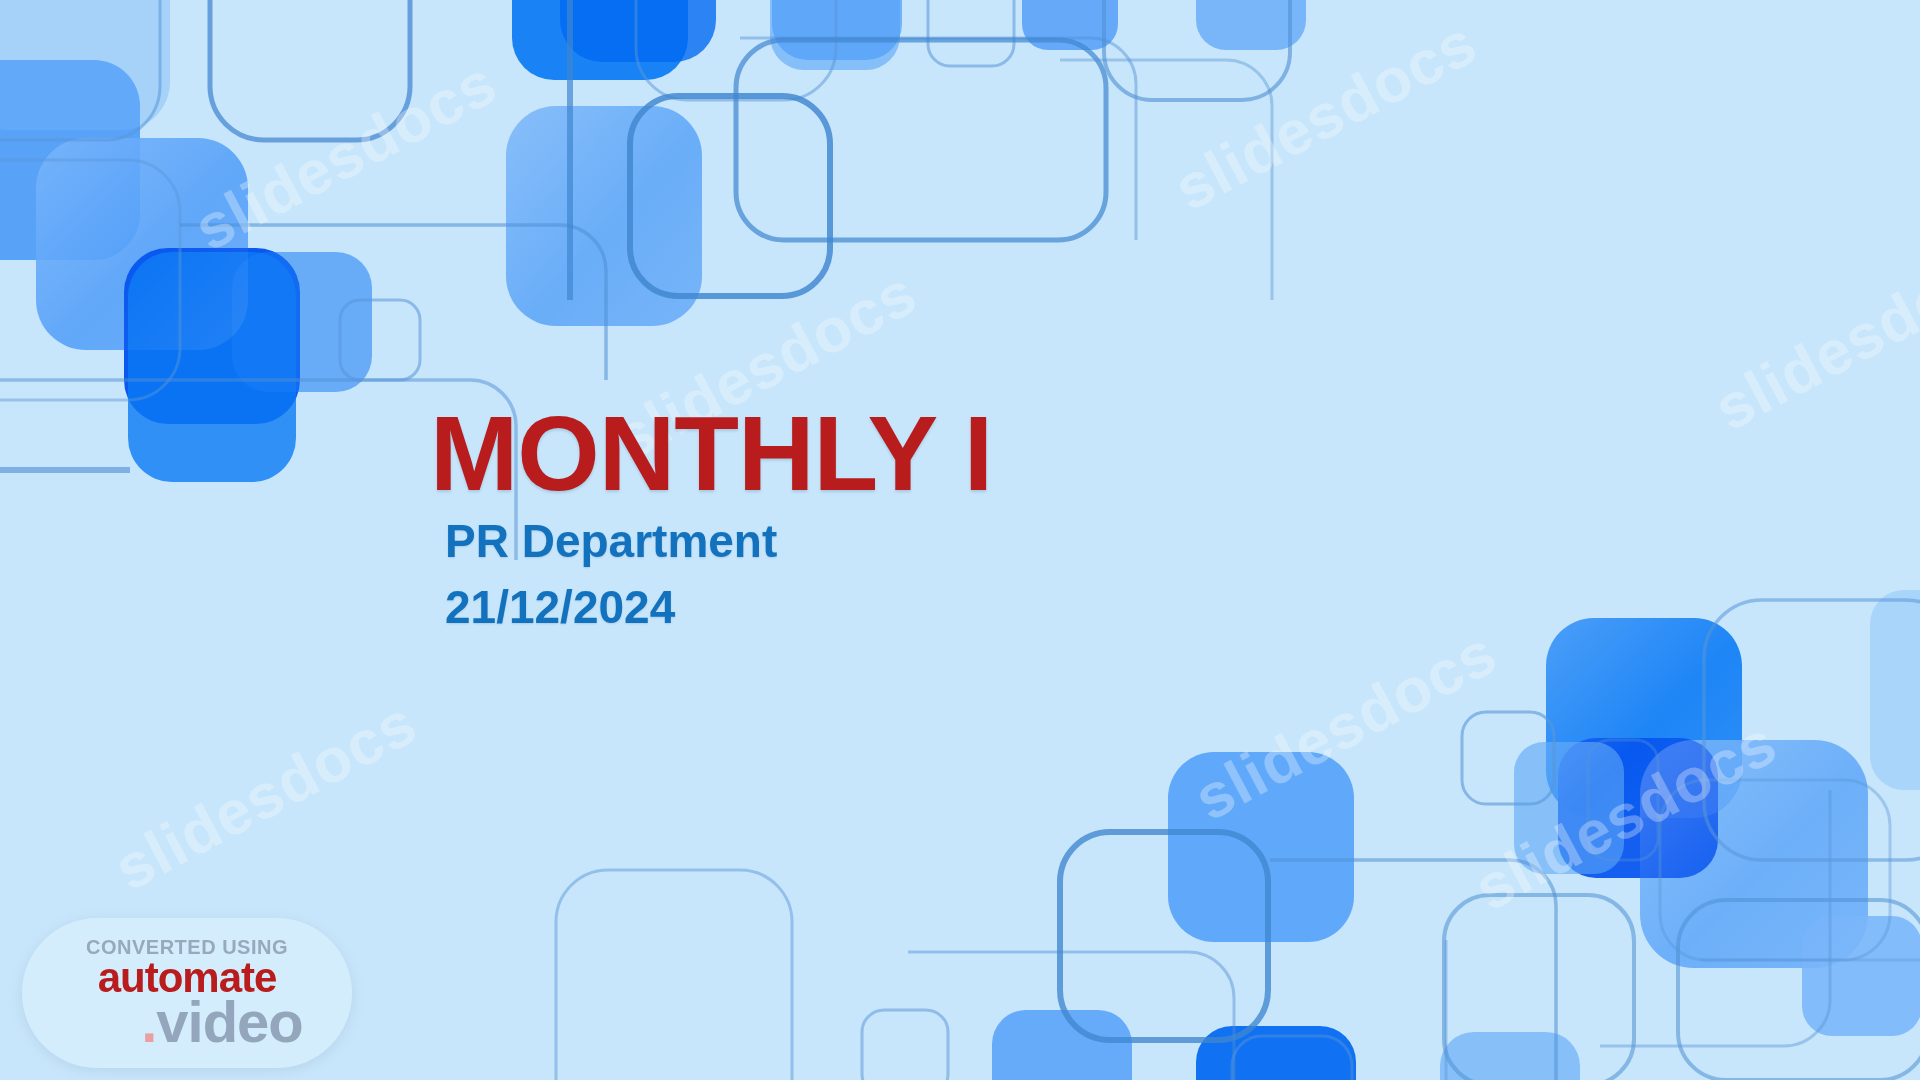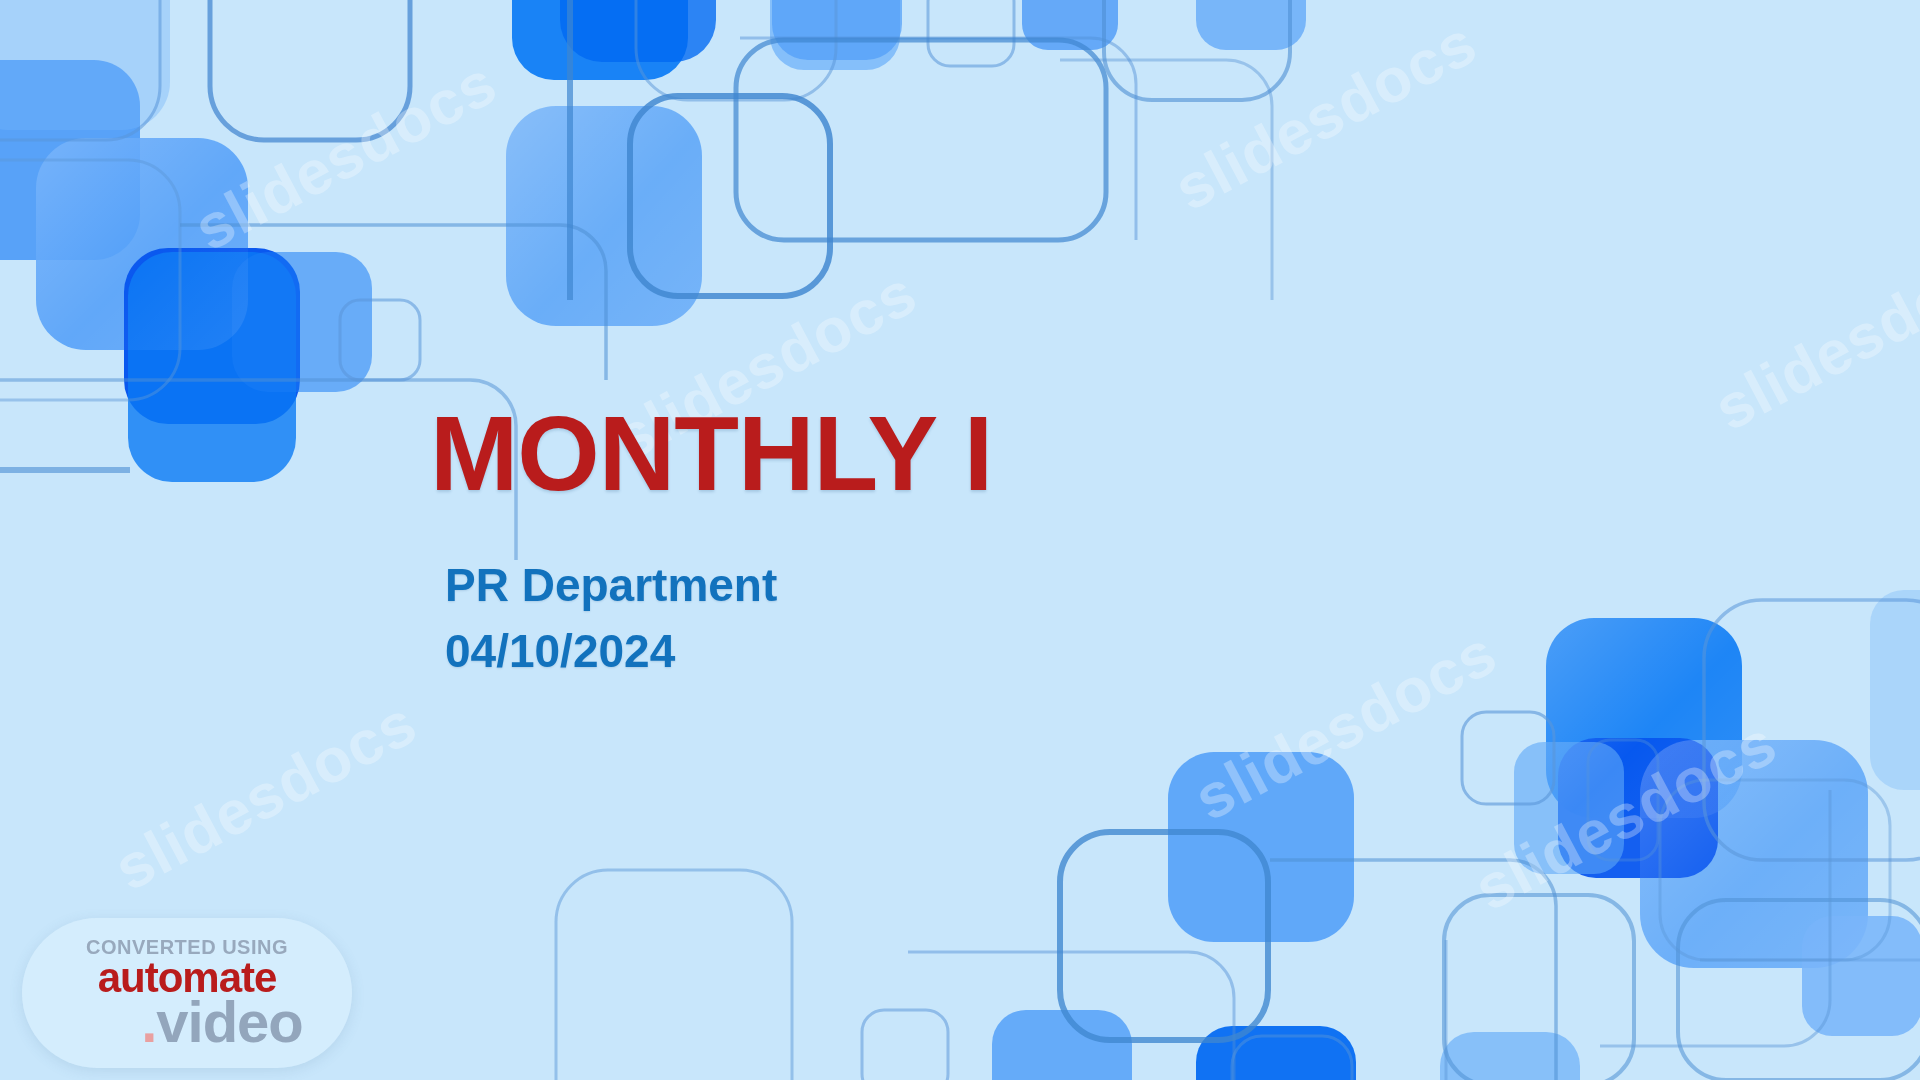--- a/index.html
+++ b/index.html
@@ -29,21 +29,20 @@
   #slide-title {
     font-size:106px;
     font-weight:bold;
     color:#b91c1c;
     line-height:1.05;
     letter-spacing:-1px;
     white-space:nowrap;
     text-shadow:0 2px 3px rgba(12,70,120,0.18);
   }
   #subtitle-block {
-    margin-top:44px;
     margin-left:15px;
   }
   .subtitle-line {
     font-size:46px;
     font-weight:bold;
     color:#1272bd;
     line-height:1.42;
     white-space:nowrap;
     text-shadow:0 1px 2px rgba(12,70,120,0.15);
   }
@@ -196,21 +195,21 @@
   <div class="wm" style="left:1180px; top:690px;">slidesdocs</div>
   <div class="wm" style="left:100px; top:760px;">slidesdocs</div>
   <div class="wm" style="left:1460px; top:780px;">slidesdocs</div>
   <div class="wm" style="left:180px; top:120px;">slidesdocs</div>
   <div class="wm" style="left:1160px; top:80px;">slidesdocs</div>
 
   <div id="text-block">
     <div id="slide-title">MONTHLY I</div>
     <div id="subtitle-block">
       <div class="subtitle-line">PR Department</div>
-      <div class="subtitle-line">04/10/2024</div>
+      <div class="subtitle-line">21/12/2024</div>
     </div>
   </div>
 
   <div id="watermark-badge">
     <div id="badge-eyebrow">CONVERTED USING</div>
     <div id="badge-brand">automate</div>
     <div id="badge-domain">
       <span class="dot-accent">.</span><span>video</span>
     </div>
   </div>

